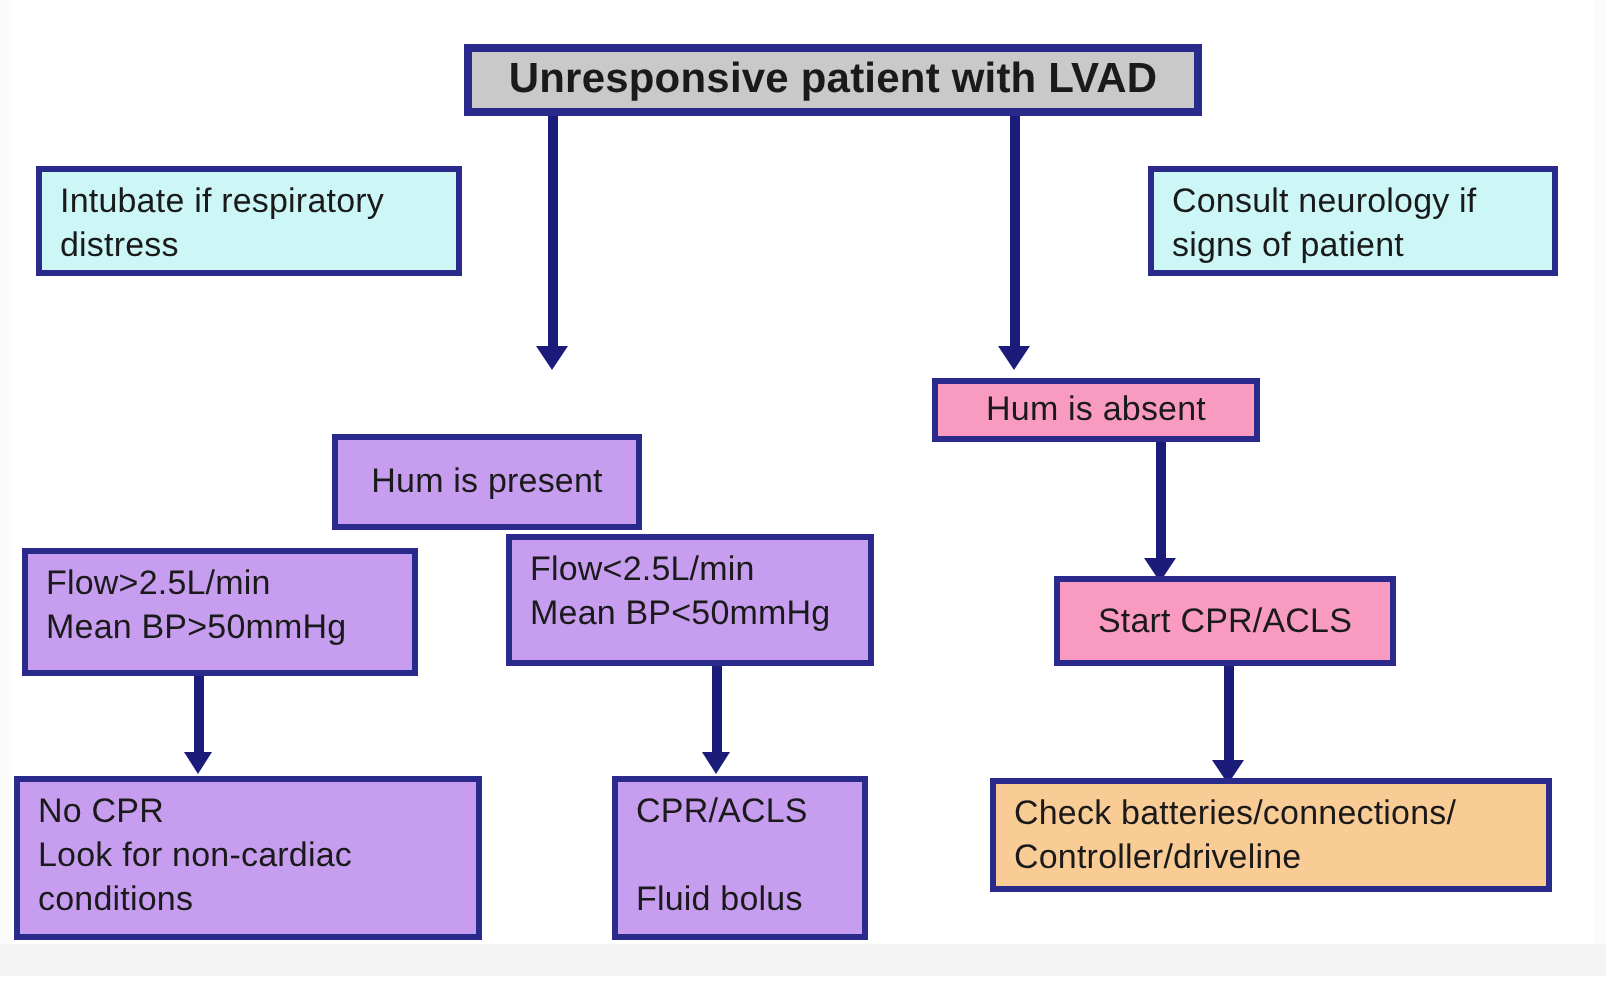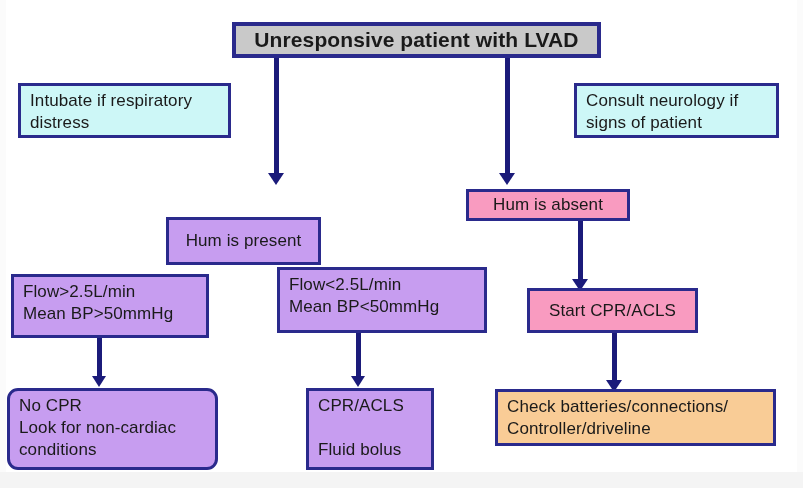--- a/index.html
+++ b/index.html
@@ -123,26 +123,26 @@
   <div class="node fill-cyan" style="left:574px; top:83px; width:205px; height:55px;">Consult neurology if
 signs of patient</div>
 
   <div class="node center fill-purple" style="left:166px; top:189px; width:155px; height:48px;margin-top:28px;">Hum is present</div>
 
   <div class="node center fill-pink" style="left:466px; top:189px; width:164px; height:32px;">Hum is absent</div>
 
   <div class="node fill-purple" style="left:11px; top:274px; width:198px; height:64px;">Flow&gt;2.5L/min
 Mean BP&gt;50mmHg</div>
 
-  <div class="node fill-purple" style="left:253px; top:267px; width:210px; height:66px;margin-left:24px;">Flow&lt;2.5L/min
+  <div class="node fill-purple" style="left:253px; top:267px; width:184px; height:66px;">Flow&lt;2.5L/min
 Mean BP&lt;50mmHg</div>
 
   <div class="node center fill-pink" style="left:527px; top:288px; width:171px; height:45px;">Start CPR/ACLS</div>
 
-  <div class="node fill-purple" style="left:7px; top:388px; width:211px; height:82px;border-radius:11px;">No CPR
+  <div class="node fill-purple" style="left:7px; top:388px; width:234px; height:82px;">No CPR
 Look for non-cardiac
 conditions</div>
 
   <div class="node fill-orange" style="left:495px; top:389px; width:281px; height:57px;">Check batteries/connections/
 Controller/driveline</div>
 
   <div class="node fill-purple" style="left:306px; top:388px; width:128px; height:82px;">CPR/ACLS
 
 Fluid bolus</div>
 

